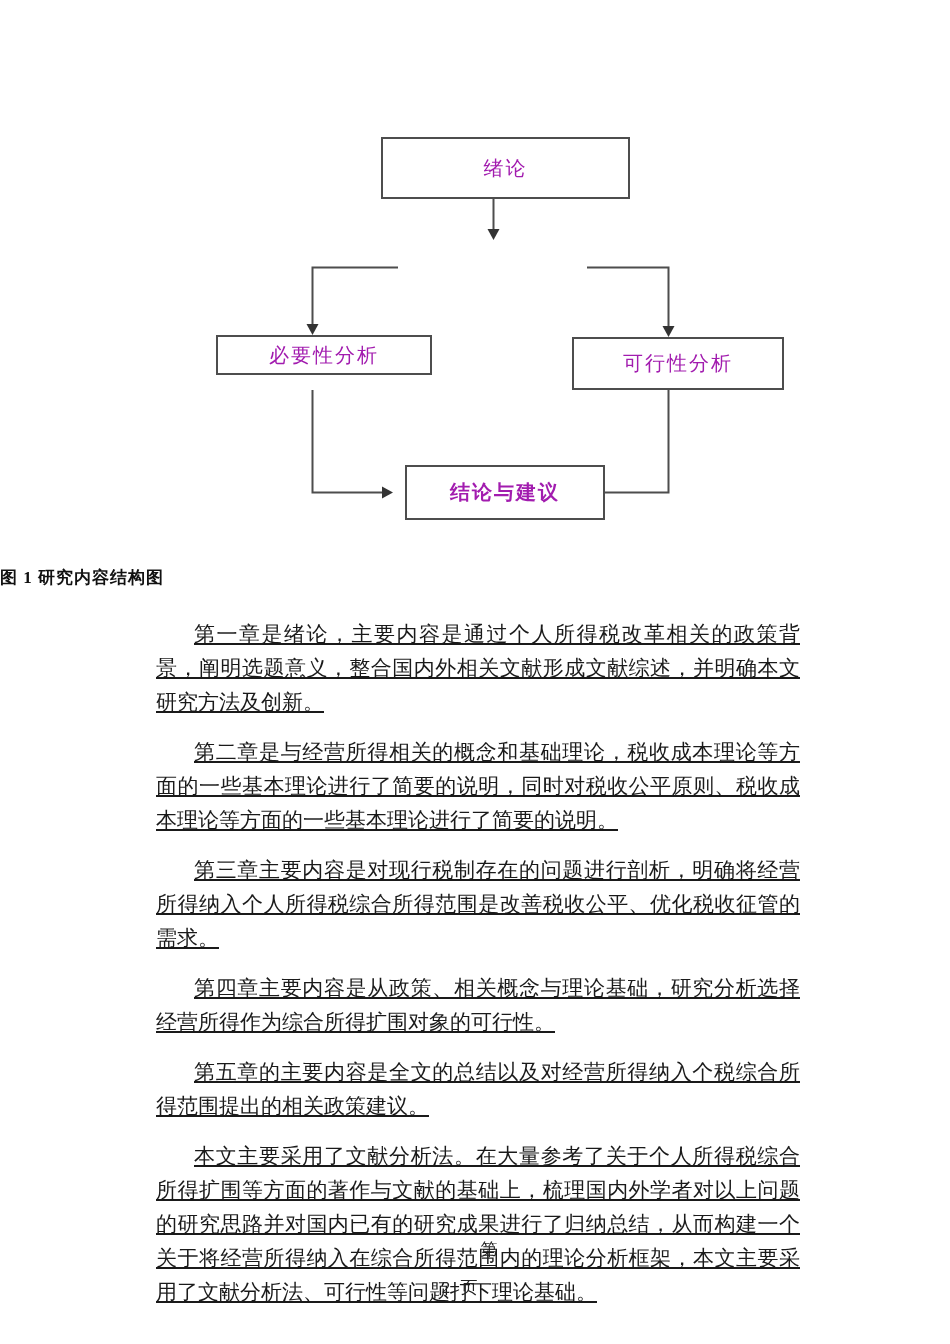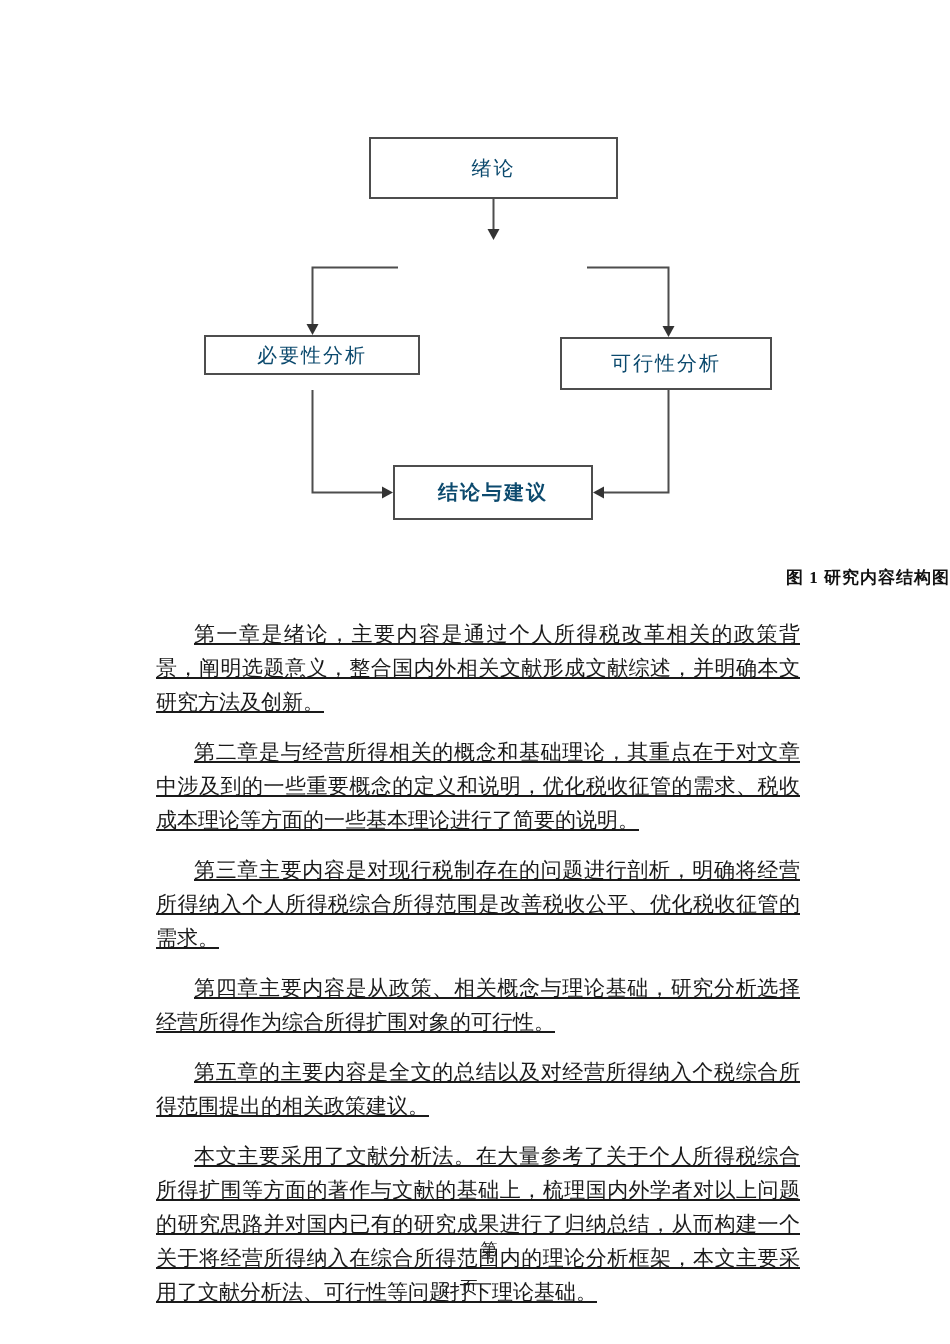--- a/index.html
+++ b/index.html
@@ -30,34 +30,35 @@
   .fc-node {
     position: absolute;
     box-sizing: border-box;
     border: 2px solid #4d4d4d;
     background: #ffffff;
     display: flex;
     align-items: center;
     justify-content: center;
     font-size: 20px;
     letter-spacing: 2px;
-    color: #0c4a6e;
+    color: #a21caf;
+    margin-left: 12px;
   }
   .fc-intro       { left: 369px; top: 137px; width: 249px; height: 62px; }
   .fc-concepts    { left: 398px; top: 240px; width: 189px; height: 55px; }
   .fc-necessity   { left: 204px; top: 335px; width: 216px; height: 40px; }
   .fc-feasibility { left: 560px; top: 337px; width: 212px; height: 53px; }
   .fc-conclusion  { left: 393px; top: 465px; width: 200px; height: 55px; font-weight: bold; }
 
   
   .figure-caption {
     position: absolute;
     left: 0; top: 566px;
     width: 950px;
-    text-align: right;
+    text-align: left;
     font-size: 17px;
     font-weight: bold;
     color: #111111;
     letter-spacing: 1px;
   }
 
   
   .body-text {
     position: absolute;
     left: 140px; top: 601px;
@@ -132,21 +133,21 @@
     </div>
     <div class="fc-node fc-conclusion">
       <span>结论与建议</span>
     </div>
   </div>
 
   <div class="figure-caption">图 1 研究内容结构图</div>
 
   <div class="body-text">
     <p>第一章是绪论，主要内容是通过个人所得税改革相关的政策背景，阐明选题意义，整合国内外相关文献形成文献综述，并明确本文研究方法及创新。</p>
-    <p>第二章是与经营所得相关的概念和基础理论，其重点在于对文章中涉及到的一些重要概念的定义和说明，优化税收征管的需求、税收成本理论等方面的一些基本理论进行了简要的说明。</p>
+    <p>第二章是与经营所得相关的概念和基础理论，税收成本理论等方面的一些基本理论进行了简要的说明，同时对税收公平原则、税收成本理论等方面的一些基本理论进行了简要的说明。</p>
     <p>第三章主要内容是对现行税制存在的问题进行剖析，明确将经营所得纳入个人所得税综合所得范围是改善税收公平、优化税收征管的需求。</p>
     <p>第四章主要内容是从政策、相关概念与理论基础，研究分析选择经营所得作为综合所得扩围对象的可行性。</p>
     <p>第五章的主要内容是全文的总结以及对经营所得纳入个税综合所得范围提出的相关政策建议。</p>
     <p>本文主要采用了文献分析法。在大量参考了关于个人所得税综合所得扩围等方面的著作与文献的基础上，梳理国内外学者对以上问题的研究思路并对国内已有的研究成果进行了归纳总结，从而构建一个关于将经营所得纳入在综合所得范围内的理论分析框架，本文主要采用了文献分析法、可行性等问题打下理论基础。</p>
   </div>
 
   <div class="footer-line1">第</div>
   <div class="footer-line2">2 页</div>
 
 </div>

